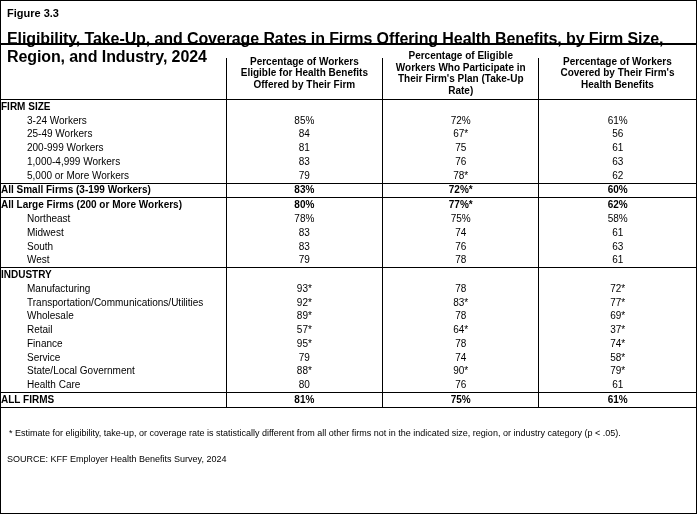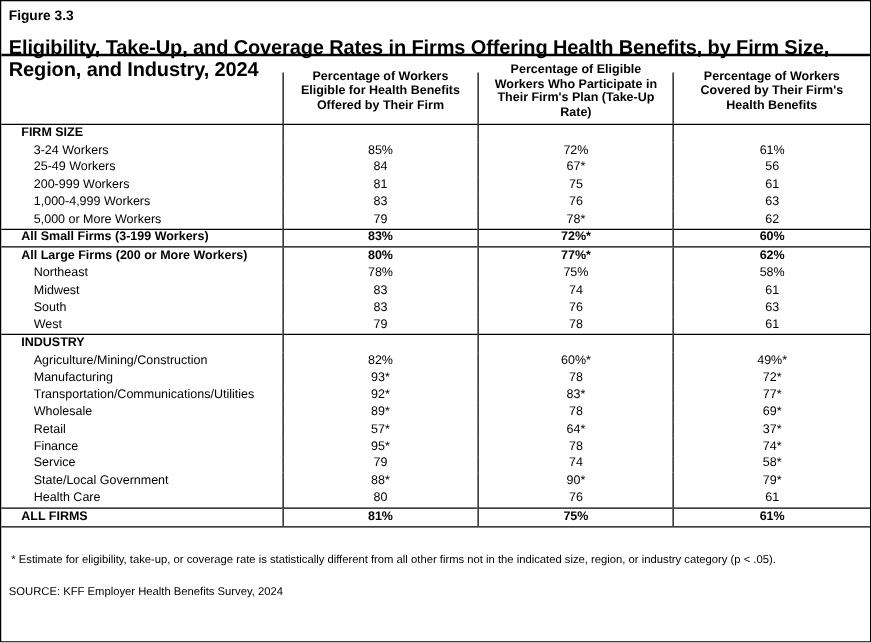--- a/index.html
+++ b/index.html
@@ -58,21 +58,21 @@
 
   tbody td {
     font-size: 10px;
     line-height: 1;
     height: 13.78px;
     padding: 0 3px;
     vertical-align: middle;
     overflow: hidden;
     white-space: nowrap;
   }
-  tbody td.labelcol { text-align: left; padding-left: 16px; }
+  tbody td.labelcol { text-align: left; padding-left: 0; }
   tbody tr.row-data td.labelcol { padding-left: 26px; }
   tbody td.datacol { text-align: center; border-left: 1px solid #000; }
 
   tr.row-section td { border-top: 1px solid #000; font-weight: bold; }
   tr.row-summary td { border-top: 1px solid #000; font-weight: bold; }
   tr.row-total td   { border-top: 1px solid #000; border-bottom: 1px solid #000; font-weight: bold; }
 
   
   .footblock { padding: 20px 8px 0 6px; font-size: 9px; line-height: 11px; }
   .footnote-asterisk { padding-left: 2px; }
@@ -176,26 +176,20 @@
           <td class="datacol">78</td>
           <td class="datacol">61</td>
         </tr>
         <tr class="row-section">
           <td class="labelcol">INDUSTRY</td>
           <td class="datacol"></td>
           <td class="datacol"></td>
           <td class="datacol"></td>
         </tr>
         <tr class="row-data">
-          <td class="labelcol">Agriculture/Mining/Construction</td>
-          <td class="datacol">82%</td>
-          <td class="datacol">60%*</td>
-          <td class="datacol">49%*</td>
-        </tr>
-        <tr class="row-data">
           <td class="labelcol">Manufacturing</td>
           <td class="datacol">93*</td>
           <td class="datacol">78</td>
           <td class="datacol">72*</td>
         </tr>
         <tr class="row-data">
           <td class="labelcol">Transportation/Communications/Utilities</td>
           <td class="datacol">92*</td>
           <td class="datacol">83*</td>
           <td class="datacol">77*</td>

